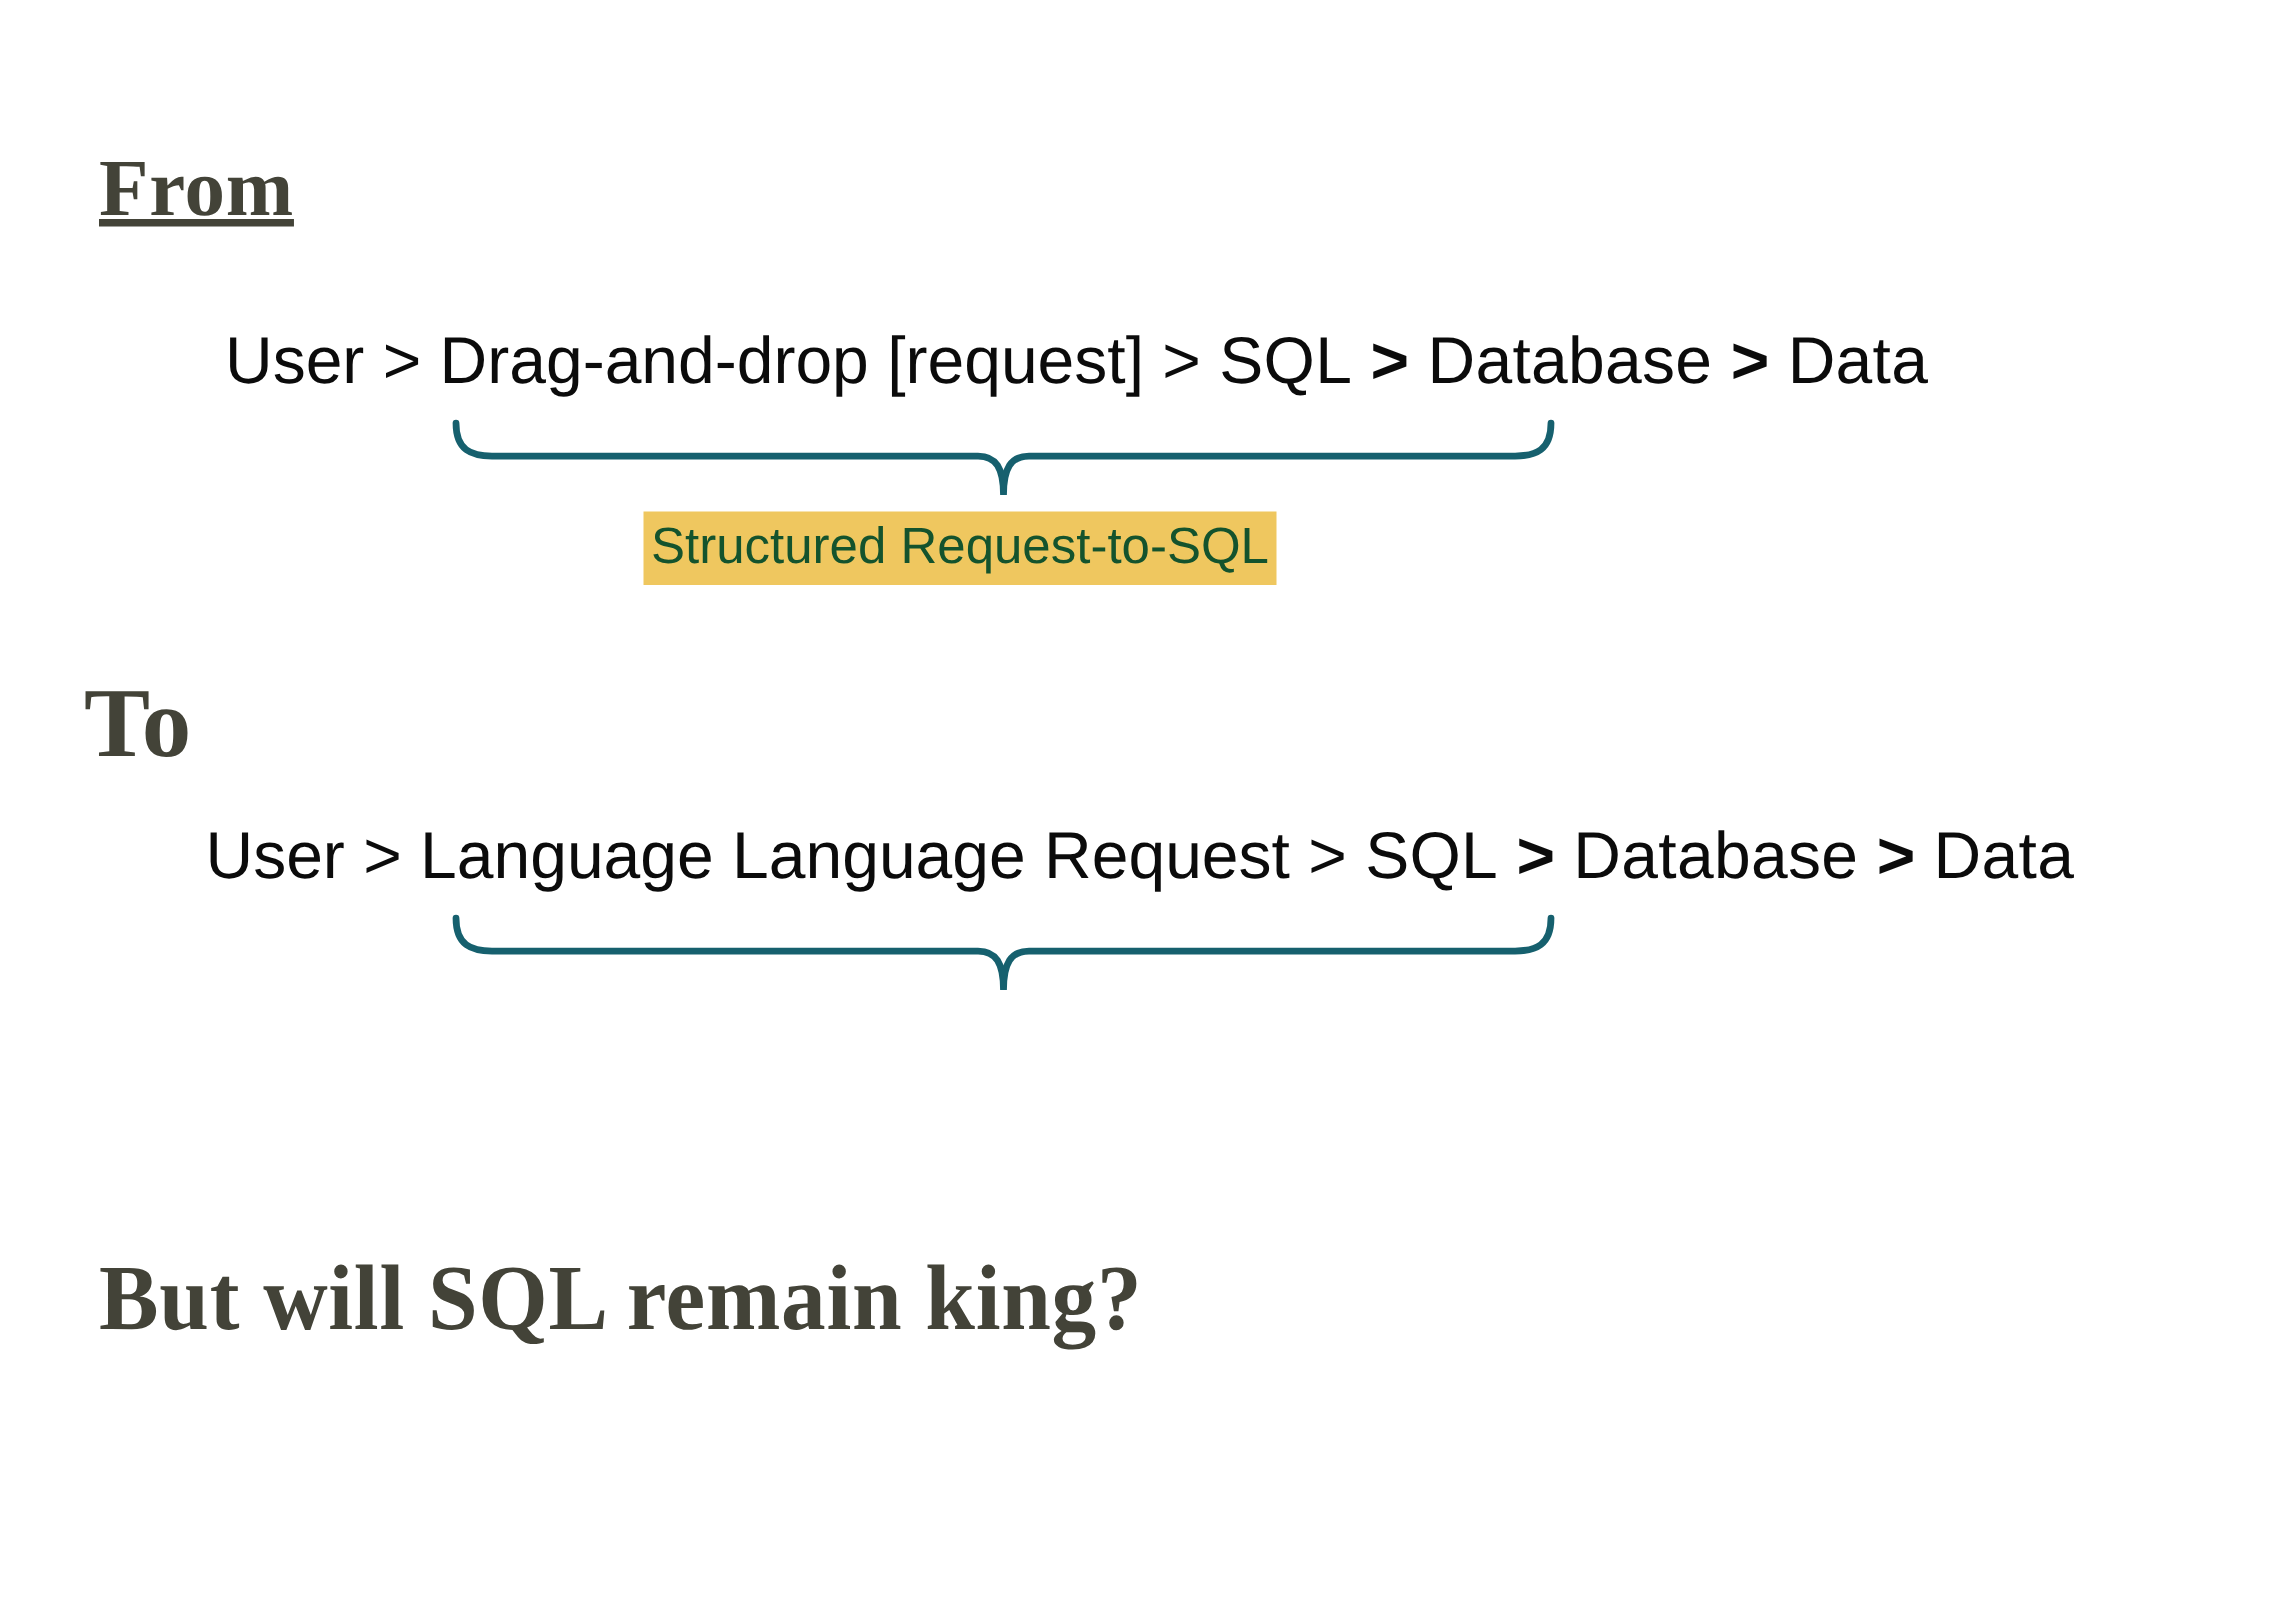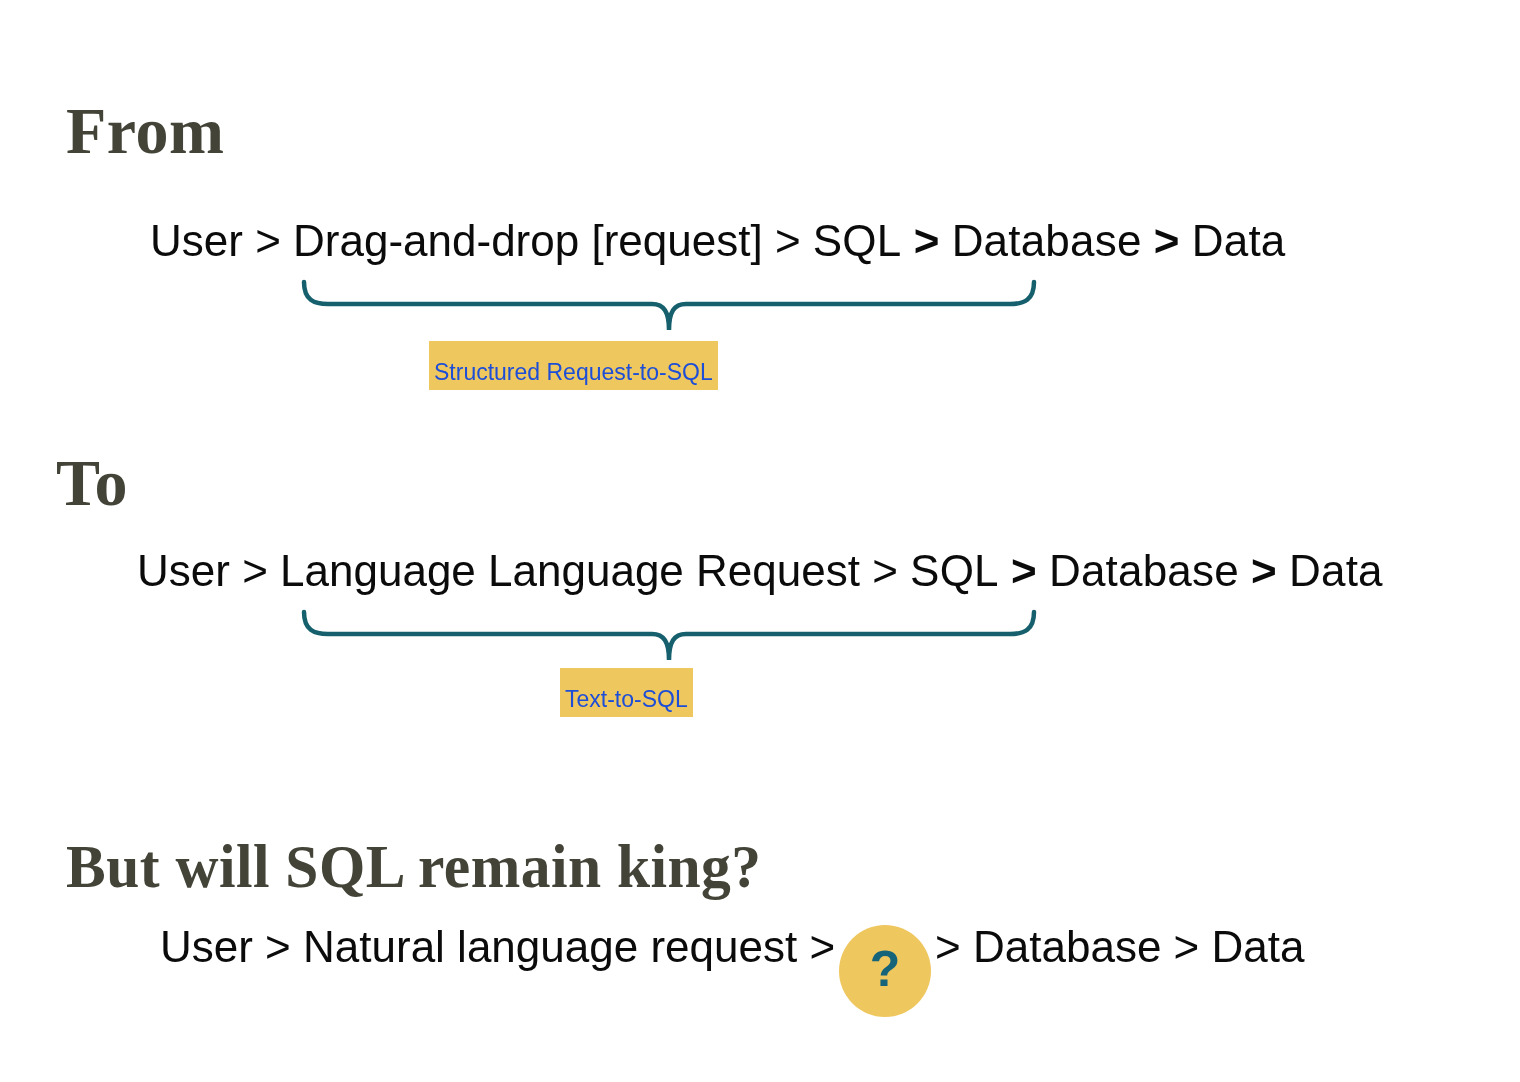--- a/index.html
+++ b/index.html
@@ -26,22 +26,23 @@
     position: absolute;
     font-family: "Liberation Serif", "DejaVu Serif", serif;
     font-weight: bold;
     color: #434338;
     white-space: nowrap;
     letter-spacing: 0.5px;
   }
   #heading-from {
     left: 66px;
     top: 98px;
-    font-size: 66px;
-    line-height: 1;
+    font-size: 54px;
+    line-height: 1;
+    text-decoration: underline;
   }
   #heading-to {
     left: 56px;
     top: 450px;
     font-size: 66px;
     line-height: 1;
   }
   #heading-question {
     left: 66px;
     top: 835px;
@@ -104,26 +105,26 @@
     left: 296px;
     top: 608px;
     width: 746px;
     height: 56px;
   }
 
   
   .hl-label {
     position: absolute;
     background: #efc75f;
-    color: #1d4ed8;
-    font-family: "Liberation Sans", sans-serif;
-    font-size: 23px;
+    color: #14532d;
+    font-family: "Liberation Sans", sans-serif;
+    font-size: 34px;
     line-height: 1.32;
     white-space: nowrap;
-    padding: 16px 5px 3px 5px;
+    padding: 1px 5px 3px 5px;
   }
   #label-structured {
     left: 429px;
     top: 341px;
   }
   #label-text-to-sql {
     left: 560px;
     top: 668px;
   }
 
@@ -185,25 +186,17 @@
     <span class="arrow b"> &gt; </span>
     <span class="seg bold">Database</span>
     <span class="arrow b"> &gt; </span>
     <span class="seg bold">Data</span>
   </div>
 
   <svg class="brace" id="brace-to" viewBox="0 0 746 56">
     <path d="M8 4 C8 22, 18 26, 32 26 L356 26 C368 26, 373 34, 373 52 C373 34, 378 26, 390 26 L714 26 C728 26, 738 22, 738 4" fill="none" stroke="#16606e" stroke-width="4.5" stroke-linecap="round"></path>
   </svg>
 
-  <div class="hl-label" id="label-text-to-sql">Text-to-SQL</div>
 
   <div class="heading" id="heading-question">But will SQL remain king?</div>
 
-  <div class="flow" id="flow-question">
-    <span class="seg">User &gt; Natural language request &gt;</span>
-    <span id="q-badge">
-      <span class="q-mark">?</span>
-    </span>
-    <span class="seg">&gt; Database &gt; Data</span>
-  </div>
 
 </div>
 
 </body></html>

